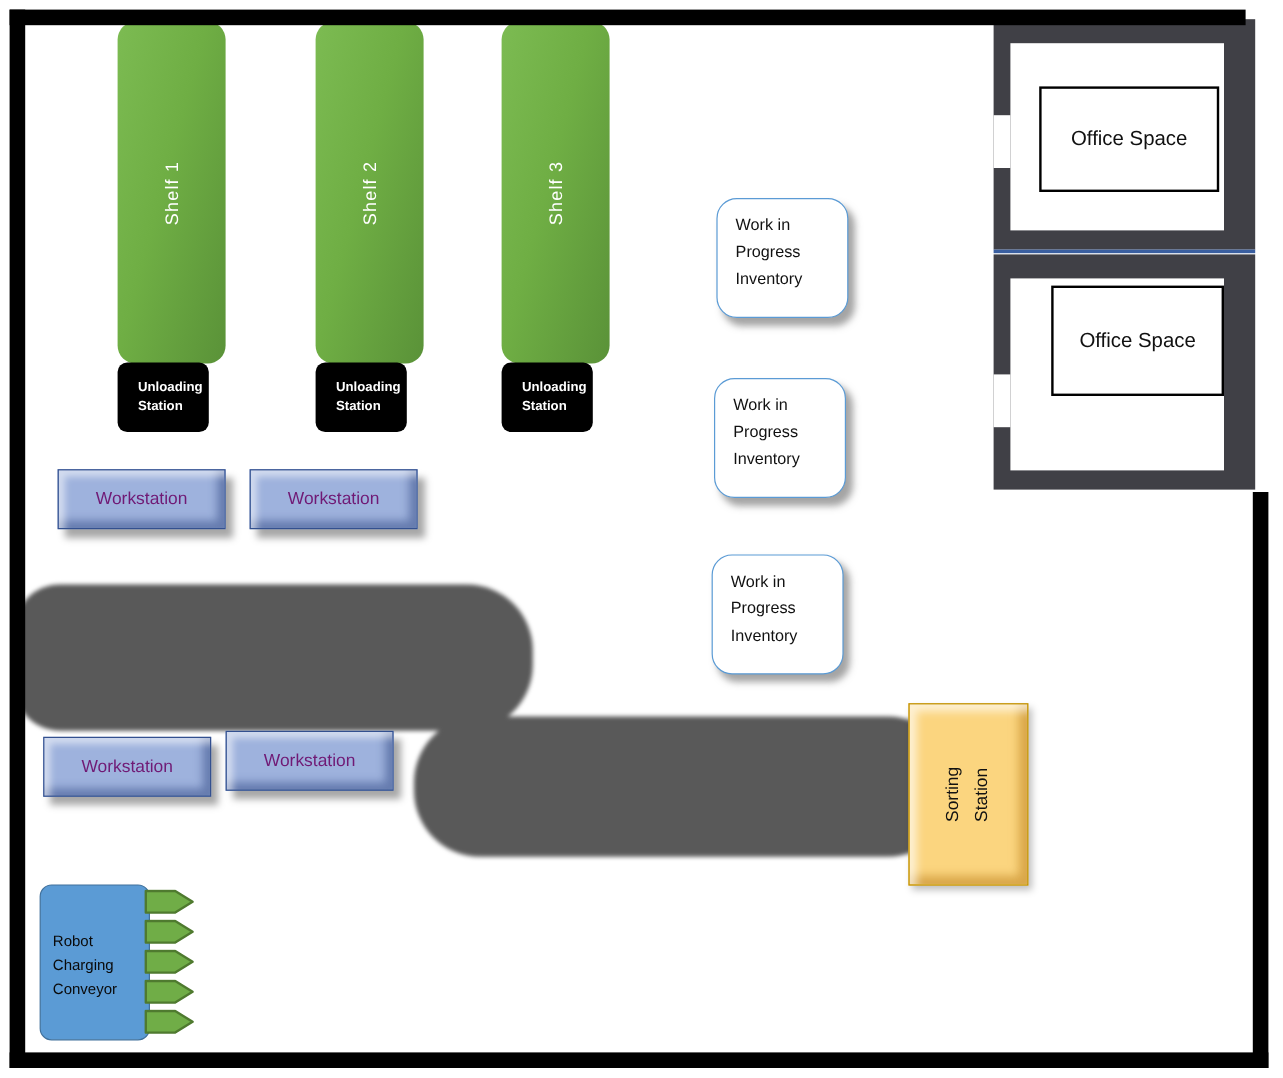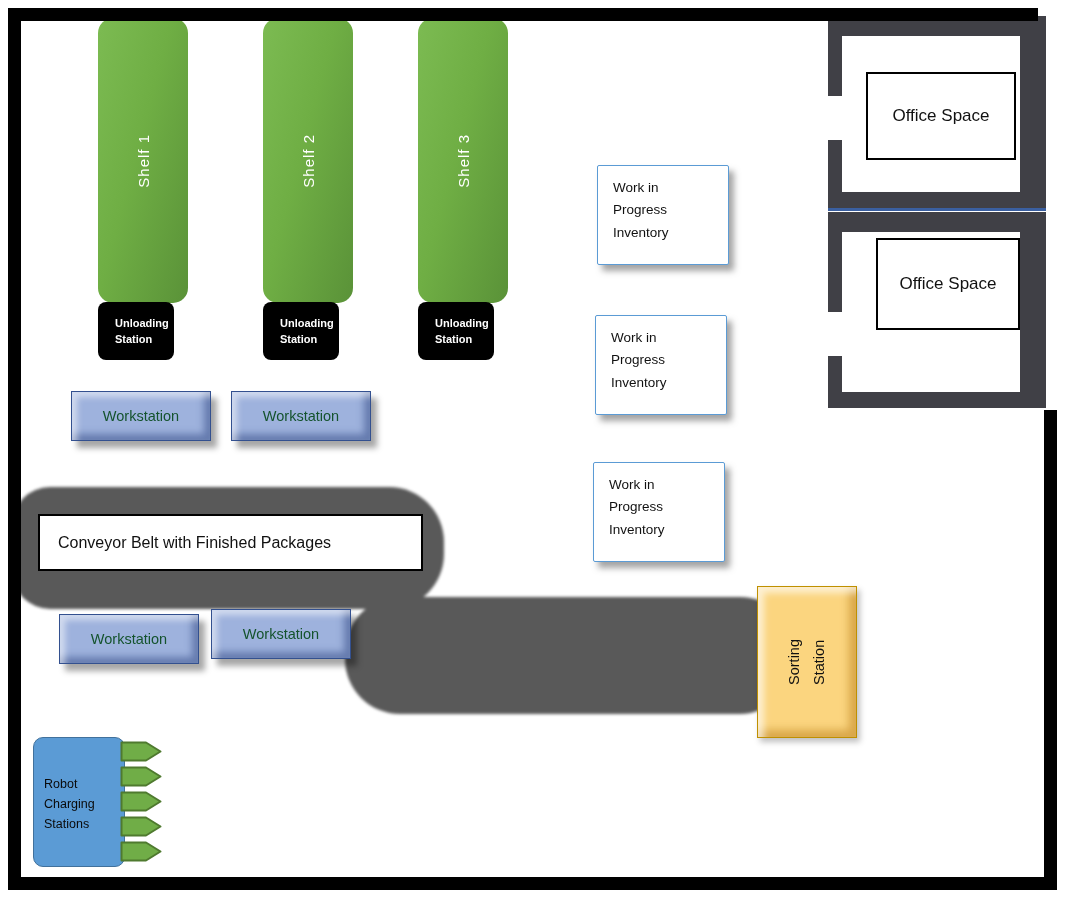--- a/index.html
+++ b/index.html
@@ -29,38 +29,38 @@
   }
 
   
   .workstation {
     position:absolute; width:140px; height:50px; background:#9eb2dd;
     border:1px solid #33508f; z-index:2;
     box-shadow:6px 7px 6px rgba(0,0,0,0.35),
                inset 5px 5px 6px rgba(255,255,255,0.55),
                inset -6px -6px 7px rgba(45,70,130,0.5);
     display:flex; align-items:center; justify-content:center;
-    font-size:14.5px; color:#14532d;margin-left:23px;
+    font-size:14.5px; color:#701a75;
   }
 
   
   .conveyor-wrap { position:absolute; left:0; top:470px; width:830px; height:262px; filter:blur(1.6px); z-index:1; }
   .conv { position:absolute; background:#595959; }
   .conv-a { left:12px; top:17px; width:432px; height:122px; border-radius:38px 55px 55px 38px; }
   .conv-b { left:345px; top:127px; width:450px; height:117px; border-radius:55px; }
   .conv-label {
     position:absolute; left:38px; top:514px; width:385px; height:57px;
     background:#fff; border:2px solid #000; z-index:3;
     display:flex; align-items:center; padding-left:18px; font-size:16px;
   }
 
   
   .wip {
-    position:absolute; width:132px; height:100px; background:#fff;
-    border:1.5px solid #5b9bd5; border-radius:2px; z-index:2;
+    position:absolute; width:110px; height:100px; background:#fff;
+    border:1.5px solid #5b9bd5; border-radius:17px; z-index:2;
     box-shadow:5px 6px 6px rgba(90,90,90,0.55);
     font-size:13.5px; line-height:1.65; padding:11px 0 0 15px; white-space:pre-line;
   }
 
   
   .sorting {
     position:absolute; left:757px; top:586px; width:100px; height:152px;
     background:#fbd57f; border:1px solid #bf9000; z-index:4;
     box-shadow:inset 6px 6px 7px rgba(255,255,255,0.65),
                inset -7px -7px 8px rgba(190,130,30,0.55),
@@ -97,21 +97,20 @@
 
   <div class="wall" style="left:8px; top:8px; width:1030px; height:13px;"></div>
   <div class="wall" style="left:8px; top:8px; width:13px; height:882px;"></div>
   <div class="wall" style="left:8px; top:877px; width:1049px; height:13px;"></div>
   <div class="wall" style="left:1044px; top:410px; width:13px; height:480px;"></div>
 
   <div class="conveyor-wrap">
     <div class="conv conv-a"></div>
     <div class="conv conv-b"></div>
   </div>
-  <div class="conv-label">Conveyor Belt with Finished Packages</div>
 
   <div class="shelf" style="left:98px; top:18px;">
     <span class="shelf-label">Shelf 1</span>
   </div>
   <div class="unload" style="left:98px; top:302px;">Unloading
 Station</div>
 
   <div class="shelf" style="left:263px; top:18px;">
     <span class="shelf-label">Shelf 2</span>
   </div>
@@ -151,21 +150,21 @@
   </div>
   <div class="office-divider"></div>
   <div class="office-room" style="top:212px; height:196px;">
     <div class="office-inner"></div>
     <div class="office-door" style="top:100px;"></div>
     <div class="office-box" style="left:48px; top:26px; width:144px; height:92px;">Office Space</div>
   </div>
 
   <div class="robot">Robot
 Charging
-Stations</div>
+Conveyor</div>
   <div class="slots">
     <svg width="42" height="21" viewBox="0 0 42 21">
       <path d="M1.5,1.5 L26,1.5 L40.5,10.5 L26,19.5 L1.5,19.5 Z" fill="#70ad47" stroke="#4f7a2f" stroke-width="2" stroke-linejoin="round"></path>
     </svg>
     <svg width="42" height="21" viewBox="0 0 42 21">
       <path d="M1.5,1.5 L26,1.5 L40.5,10.5 L26,19.5 L1.5,19.5 Z" fill="#70ad47" stroke="#4f7a2f" stroke-width="2" stroke-linejoin="round"></path>
     </svg>
     <svg width="42" height="21" viewBox="0 0 42 21">
       <path d="M1.5,1.5 L26,1.5 L40.5,10.5 L26,19.5 L1.5,19.5 Z" fill="#70ad47" stroke="#4f7a2f" stroke-width="2" stroke-linejoin="round"></path>
     </svg>

